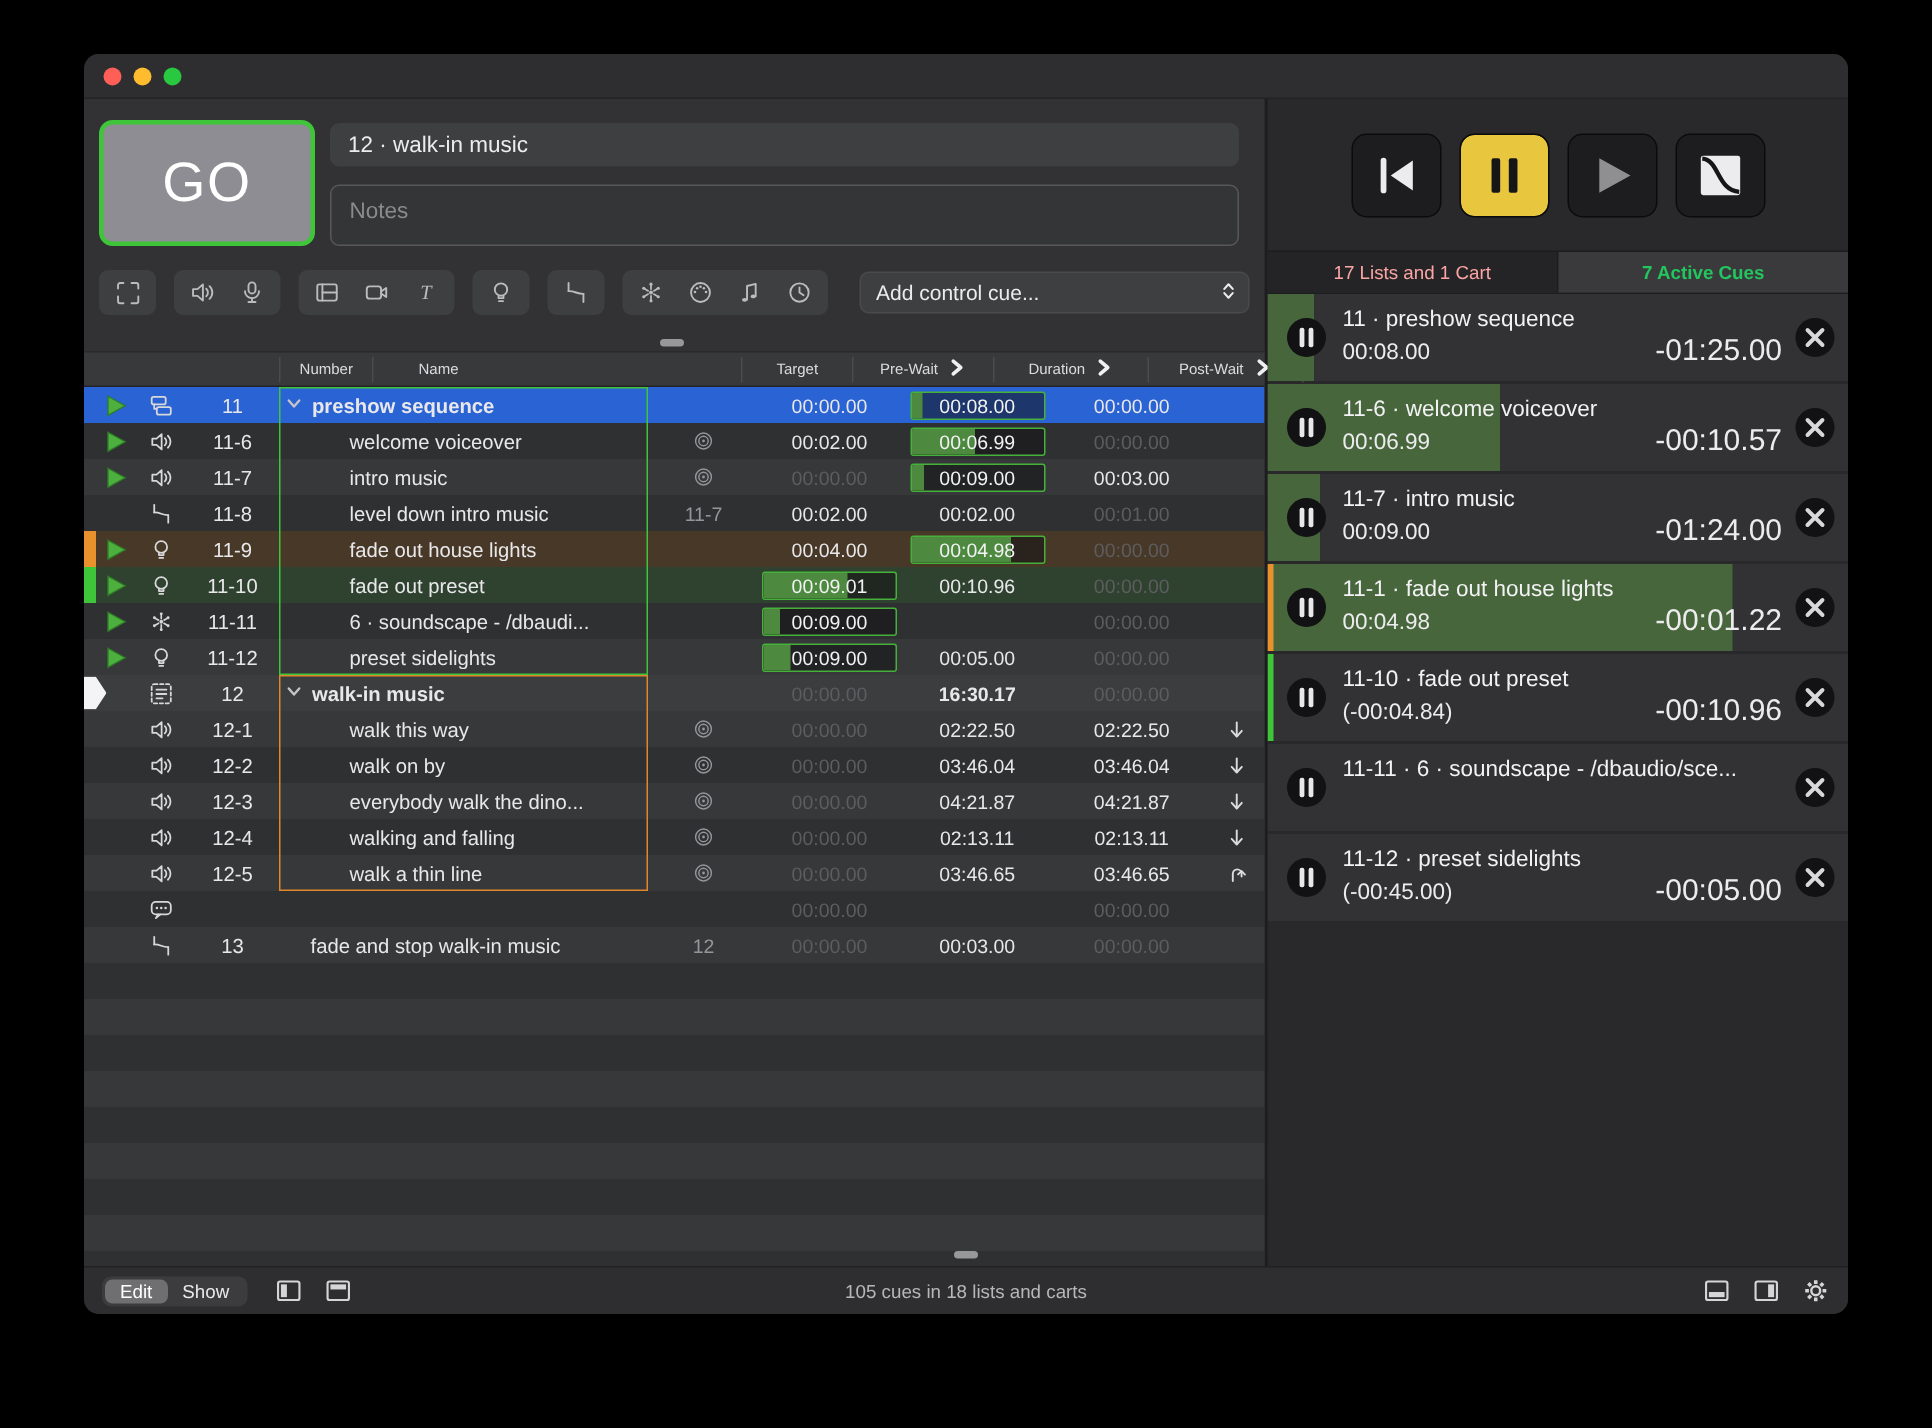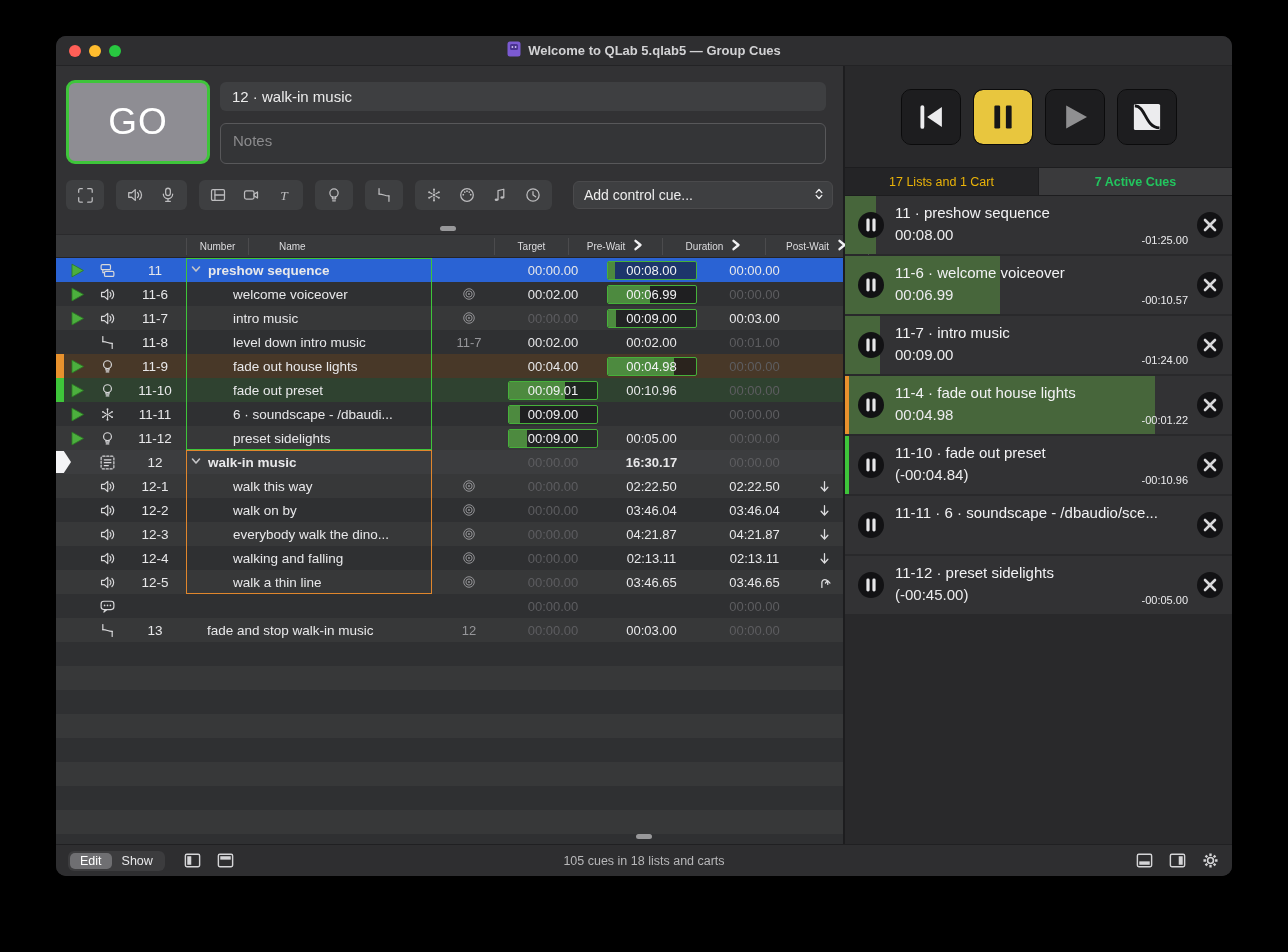--- a/index.html
+++ b/index.html
@@ -73,34 +73,34 @@
   .selbox.orange{top:192px;height:144px;border-color:#e0862c}
   .playhead{position:absolute;left:0;top:193px;width:15px;height:22px;background:#f4f4f6;clip-path:polygon(0 0,52% 0,100% 50%,52% 100%,0 100%)}
 
   
   .rpanel { flex:1 1 auto; background:#29292b; border-left:2px solid #1d1d1f; display:flex; flex-direction:column; min-width:0; }
   .transport { height:102px; flex:0 0 auto; display:flex; align-items:center; justify-content:center; gap:14px; border-bottom:1px solid #1d1d1f; }
   .trbtn { width:58px; height:54px; background:#1d1d1f; border-radius:9px; outline:1px solid #0b0b0c; display:flex; align-items:center; justify-content:center; }
   .trbtn svg { width:32px; height:32px; }
   .trbtn.active { background:#e8c63e; }
   .tabs { height:28px; flex:0 0 auto; display:flex; border-bottom:1px solid #1d1d1f; }
-  .tab { flex:1; display:flex; align-items:center; justify-content:center; font-size:12.5px; color:#eab308; background:#242426; border-right:1px solid #1d1d1f; }
+  .tab { flex:1; display:flex; align-items:center; justify-content:center; font-size:12.5px; color:#fca5a5; background:#242426; border-right:1px solid #1d1d1f; }
   .tab:last-child{border-right:none}
   .tab.active { background:#3a3a3c; color:#22c55e; font-weight:700; }
   .cues { flex:1; overflow:hidden; }
   .cue { height:58px; margin-bottom:2px; position:relative; background:#323234; }
   .cuefill { position:absolute; left:0; top:0; bottom:0; background:#47663b; }
   .cuestrip { position:absolute; left:0; top:0; bottom:0; width:4px; }
   .cuestrip.orange{background:#e8912d}.cuestrip.green{background:#3ec53a}
   .pausebtn { position:absolute; left:12px; top:50%; transform:translateY(-50%); width:28px; height:28px; }
   .pausebtn svg,.xbtn svg{width:28px;height:28px;display:block}
   .cuetext { position:absolute; left:50px; top:6px; line-height:1.45; max-width:300px; white-space:nowrap; overflow:hidden; }
   .cuetitle { font-size:15px; color:#f2f2f4; }
   .cuetime { font-size:15px; color:#ececee; }
-  .cuecount { position:absolute; right:44px; bottom:8px; font-size:11px; color:#ececee; }
+  .cuecount { position:absolute; right:44px; bottom:8px; font-size:20px; color:#ececee; }
   .xbtn { position:absolute; right:8px; top:50%; transform:translateY(-50%); width:28px; height:28px; }
 
   
   .bottombar { height:32px; flex:0 0 auto; background:#2e2e30; border-top:1px solid #202022; display:flex; align-items:center; position:relative; padding:0 12px; }
   .seg { display:flex; background:#3c3c3e; border-radius:6px; padding:2px; font-size:12.5px; color:#e8e8ea; }
   .seg .on { background:#6f6f72; border-radius:5px; padding:1px 10px; color:#fff; }
   .seg .off { padding:1px 10px; }
   .bicons { display:flex; gap:14px; align-items:center; margin-left:18px; }
   .bicons svg, .bicons-r svg { width:19px; height:19px; display:block; }
   .statustext { position:absolute; left:0; right:0; text-align:center; color:#b7b7b9; font-size:12.5px; pointer-events:none; }
@@ -111,29 +111,20 @@
 <body>
 
 <div class="page">
   <div class="window">
 
     <div class="titlebar">
       <div class="traffic">
         <div class="dot red"></div>
         <div class="dot yellow"></div>
         <div class="dot green"></div>
-      </div>
-      <div class="titlewrap">
-        <span><svg width="14" height="16" viewBox="0 0 14 16">
-              <rect x="0.5" y="0.5" width="13" height="15" rx="2.5" fill="#7b5ad2"></rect>
-              <rect x="3" y="3" width="8" height="6" rx="1.5" fill="#4a338f"></rect>
-              <circle cx="5.4" cy="6" r="0.9" fill="#cfc2f2"></circle>
-              <circle cx="8.6" cy="6" r="0.9" fill="#cfc2f2"></circle>
-            </svg></span>
-        <span>Welcome to QLab 5.qlab5 — Group Cues</span>
       </div>
     </div>
 
     <div class="content">
 
       <div class="main">
         <div class="topsec">
           <div class="gobtn">GO</div>
           <div class="fld-title">12 · walk-in music</div>
           <div class="fld-notes">Notes</div>
@@ -899,21 +890,21 @@
               <div class="cuefill" style="width: 80%;"></div>
               <div class="cuestrip orange"></div>
               <div class="pausebtn">
                 <svg viewBox="0 0 28 28">
                   <circle cx="14" cy="14" r="13" fill="#121214"></circle>
                   <rect x="9.4" y="7.5" width="3.2" height="13" rx="1.4" fill="#e8e8ea"></rect>
                   <rect x="15.4" y="7.5" width="3.2" height="13" rx="1.4" fill="#e8e8ea"></rect>
                 </svg>
               </div>
               <div class="cuetext">
-                <div class="cuetitle">11-4 · fade out house lights</div>
+                <div class="cuetitle">11-1 · fade out house lights</div>
                 <div class="cuetime">00:04.98</div>
               </div>
               <div class="cuecount">-00:01.22</div>
               <div class="xbtn">
                 <svg viewBox="0 0 28 28">
                   <circle cx="14" cy="14" r="13" fill="#121214"></circle>
                   <g stroke="#d8d8da" stroke-width="2.6" stroke-linecap="round">
                     <line x1="9" y1="9" x2="19" y2="19"></line>
                     <line x1="19" y1="9" x2="9" y2="19"></line>
                   </g>

